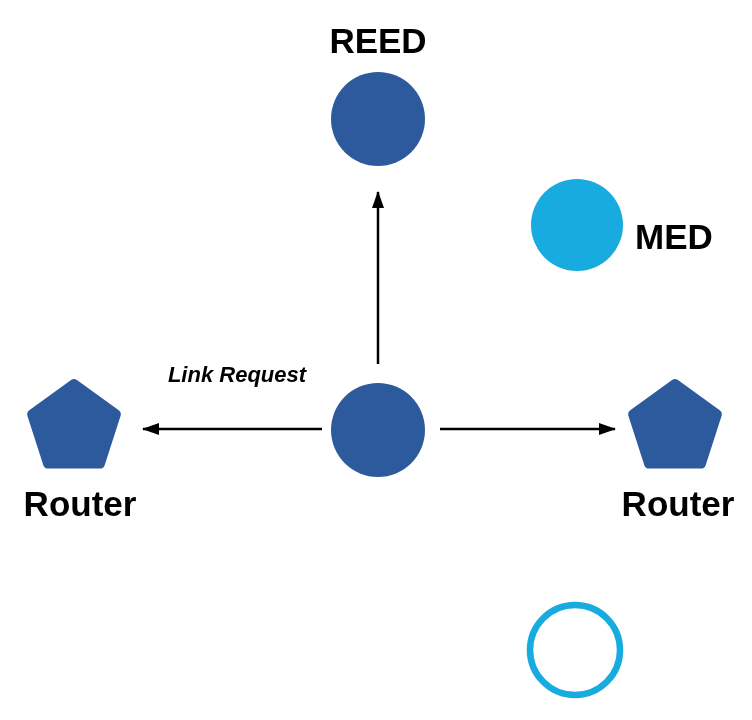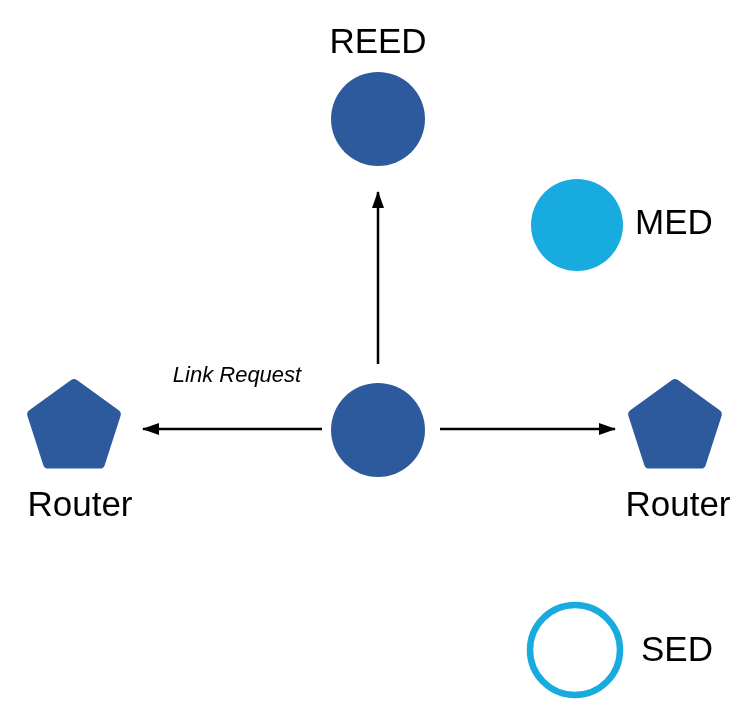--- a/index.html
+++ b/index.html
@@ -7,20 +7,21 @@
     padding: 0;
     background: #ffffff;
     font-family: "Liberation Sans", sans-serif;
   }
   .canvas {
     position: relative;
     width: 752px;
     height: 720px;
     background: #ffffff;
     overflow: hidden;
+    font-weight: bold;
   }
   .diagram-svg {
     position: absolute;
     left: 0;
     top: 0;
   }
   .node-label {
     position: absolute;
     color: #000000;
     font-size: 35px;
@@ -65,25 +66,24 @@
 
     <circle cx="575" cy="650" r="45" fill="#ffffff" stroke-width="6.5" stroke="#17abdf"></circle>
 
     <line x1="378" y1="364" x2="378" y2="192" stroke-width="2.5" marker-end="url(#arrowhead)" stroke="#000000"></line>
     <line x1="322" y1="429" x2="143" y2="429" stroke-width="2.5" marker-end="url(#arrowhead)" stroke="#000000"></line>
     <line x1="440" y1="429" x2="615" y2="429" stroke-width="2.5" marker-end="url(#arrowhead)" stroke="#000000"></line>
   </svg>
 
   <div class="node-label centered" style="left:378px; top:22px;">REED</div>
 
-  <div class="node-label" style="left:635px; top:203px;">MED</div>
+  <div class="node-label" style="left:635px; top:218px;">MED</div>
 
   <div class="node-label centered" style="left:80px; top:485px;">Router</div>
 
   <div class="node-label centered" style="left:678px; top:485px;">Router</div>
 
-  <div class="node-label" style="left:641px; top:630px;">SED</div>
 
   <div class="annotation" style="left:237px; top:362px;">
     <div>Link Request</div>
   </div>
 
 </div>
 
 </body></html>

